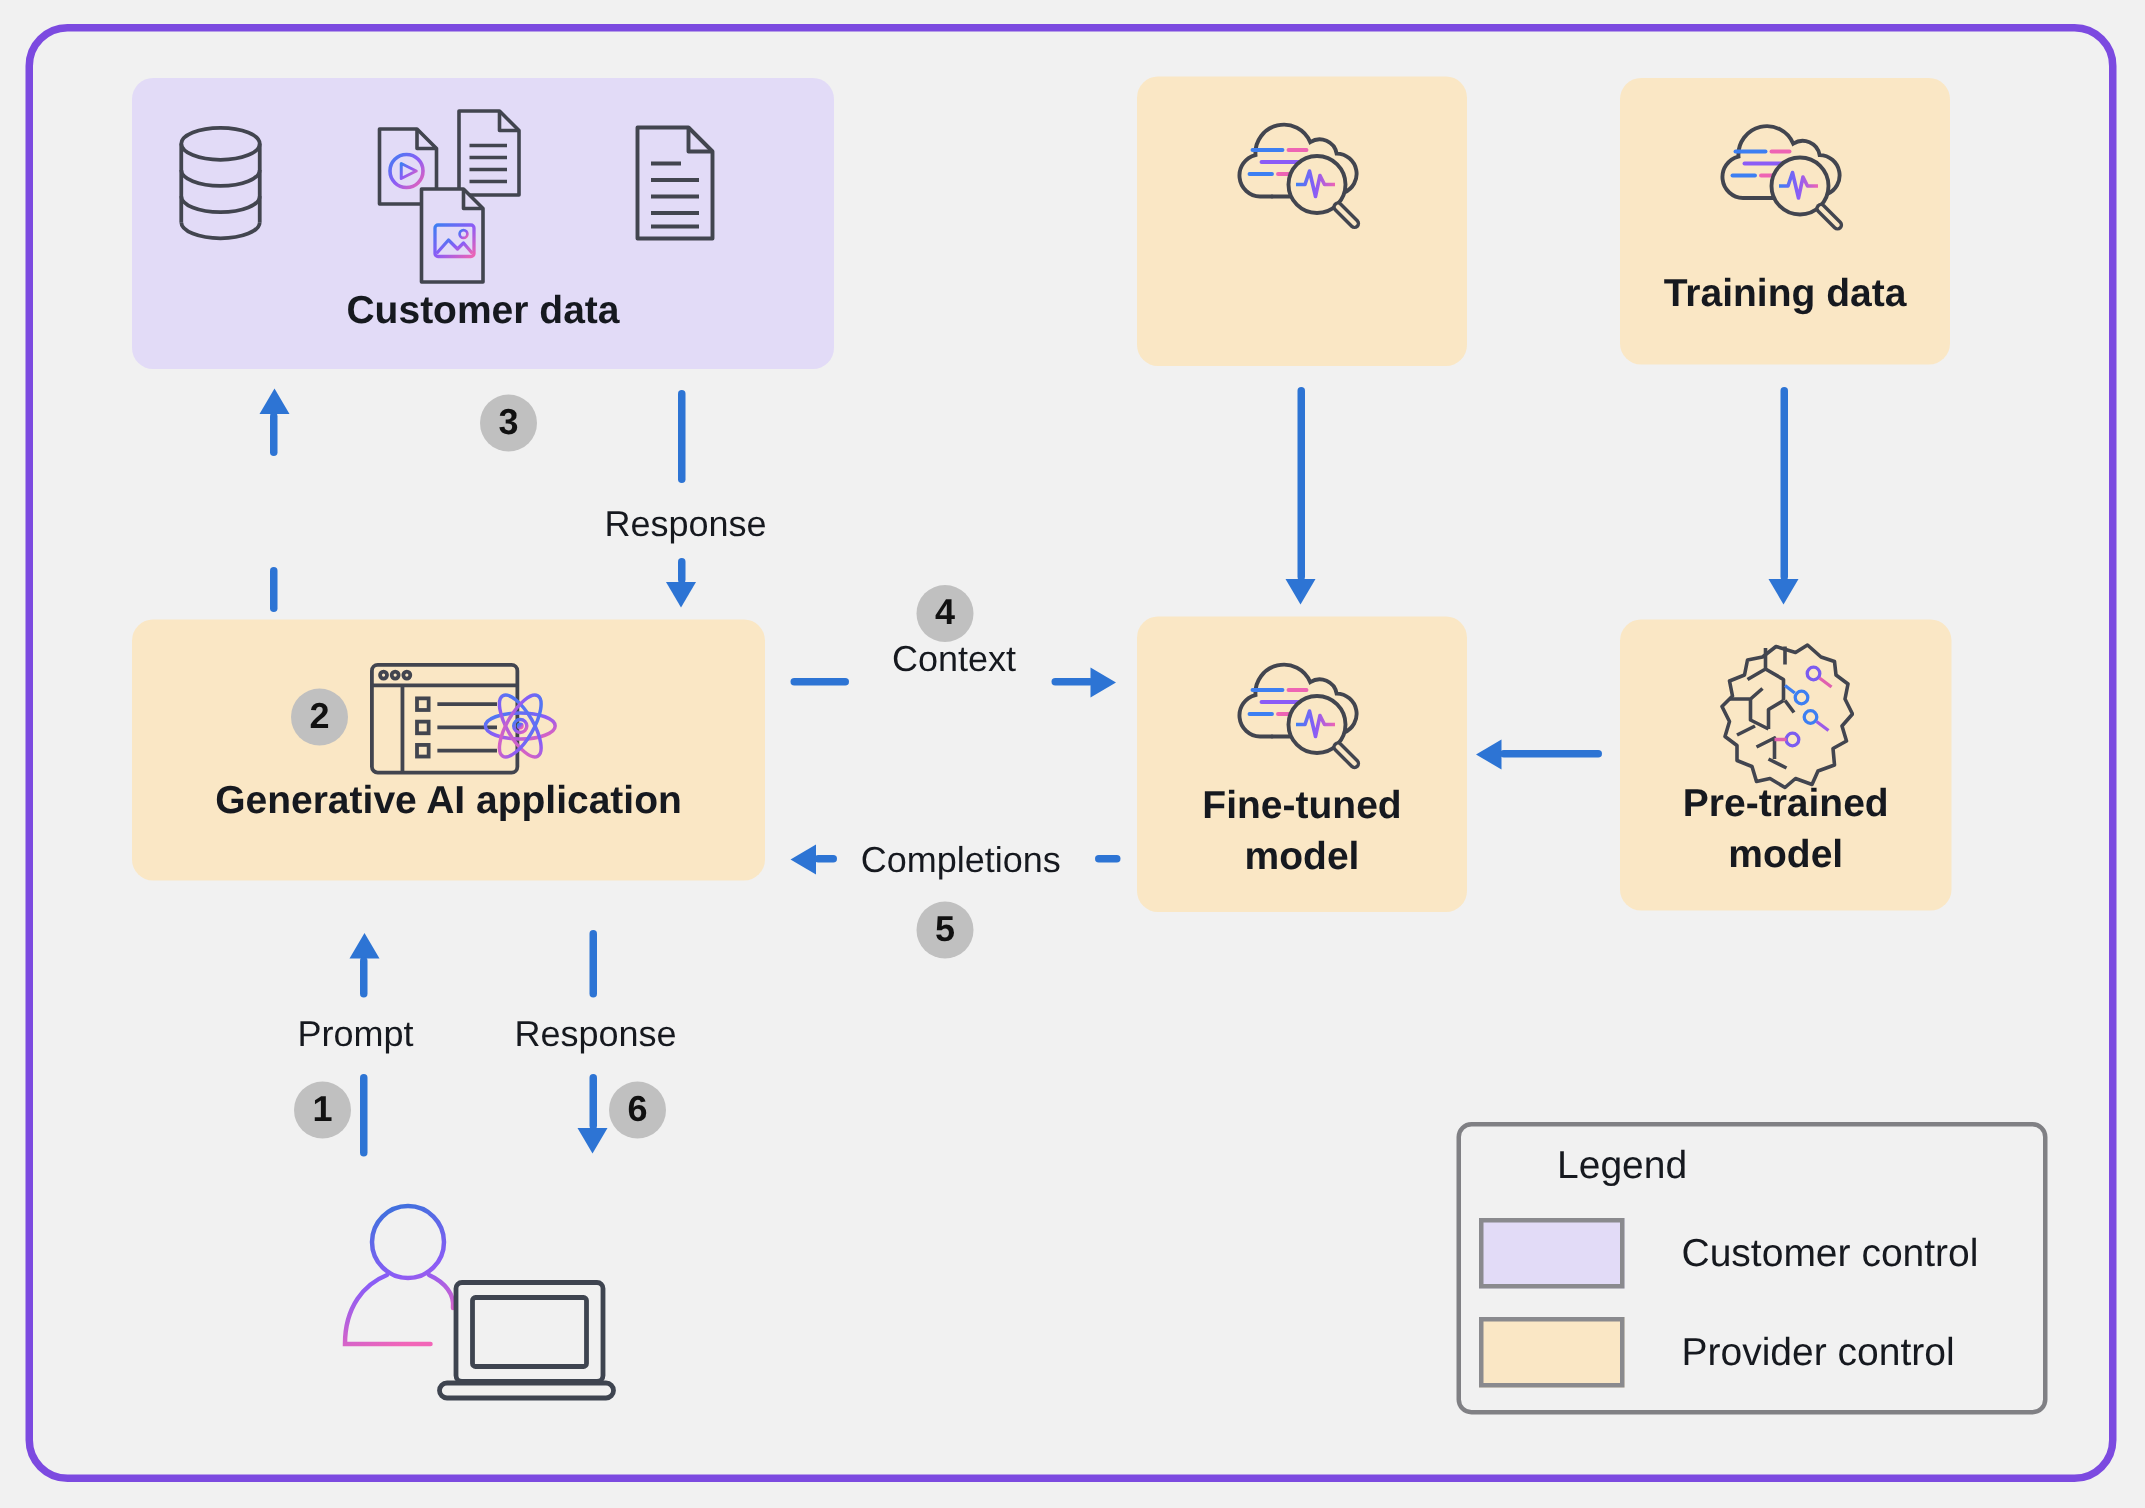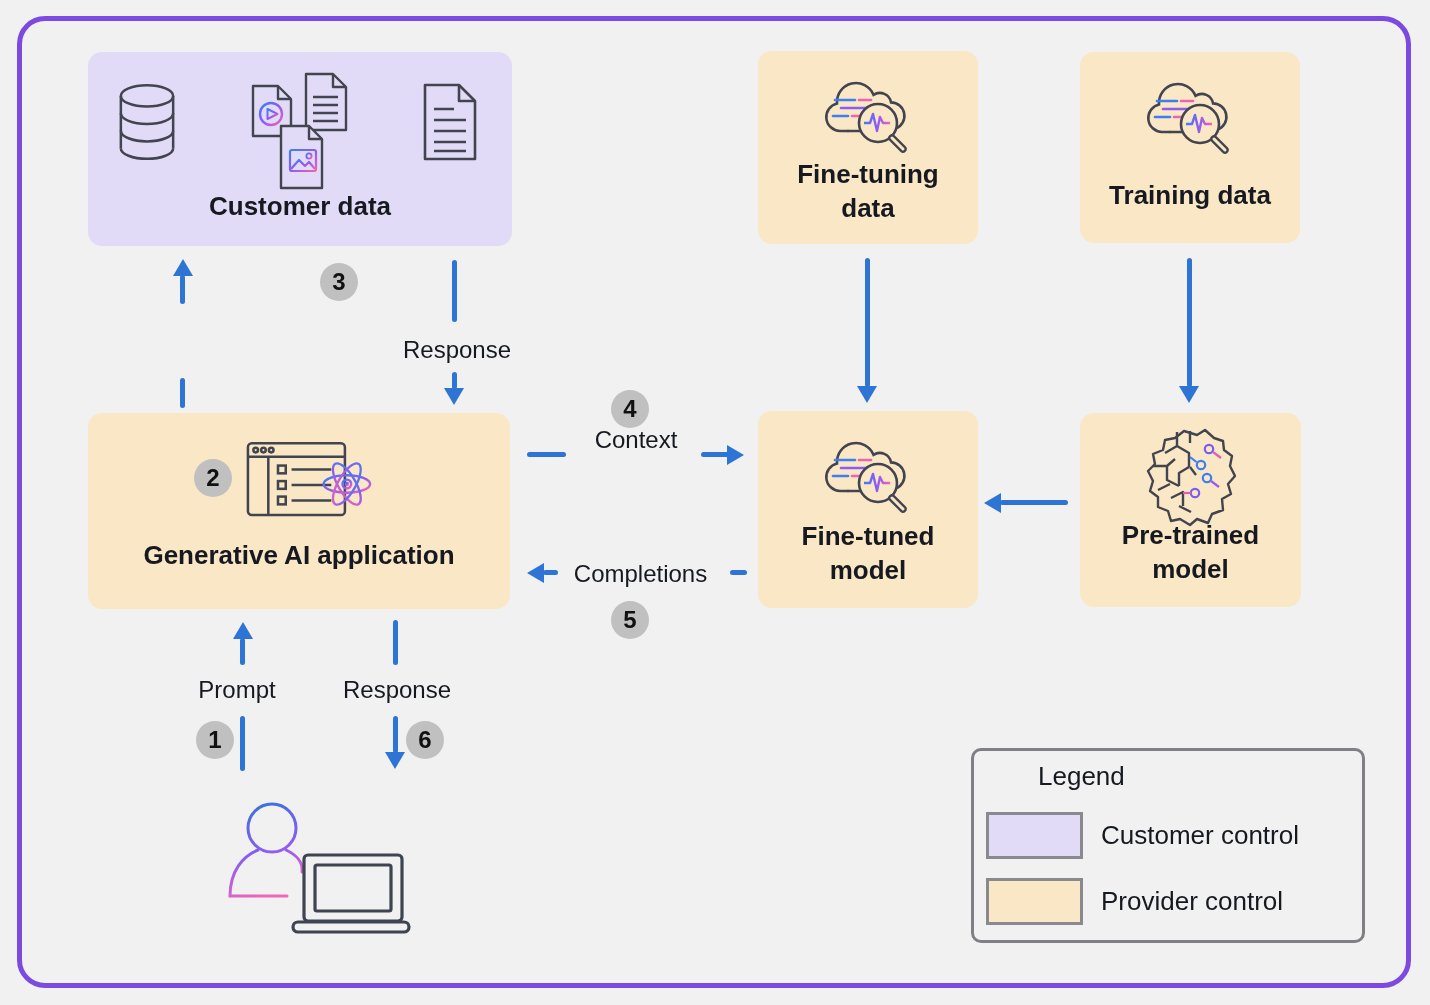--- a/index.html
+++ b/index.html
@@ -9,27 +9,27 @@
   .frame { position:absolute; left:17px; top:16px; width:1394px; height:972px;
            border:5px solid #7c4ae0; border-radius:28px; }
 
   
   .node { position:absolute; border-radius:14px; }
   .node-label { position:absolute; left:0; right:0; text-align:center;
                 font-size:26px; font-weight:600; line-height:1.3; color:#16191f; }
   .customer-bg { background:#e2dbf7; }
   .provider-bg { background:#fae7c5; }
 
-  .n-customer   { left:88px;  top:52px;  width:424px; height:194px; }
+  .n-customer   { left:88px;  top:52px;  width:468px; height:194px; }
   .n-customer .node-label { bottom:22px; }
   .n-ftdata     { left:758px; top:51px;  width:220px; height:193px; }
   .n-ftdata .node-label { bottom:18px; left:30px; right:30px; }
   .n-trdata     { left:1080px; top:52px; width:220px; height:191px; }
   .n-trdata .node-label { bottom:30px; }
-  .n-genai      { left:88px;  top:413px; width:422px; height:196px; }
+  .n-genai      { left:88px;  top:413px; width:422px; height:174px; }
   .n-genai .node-label { bottom:36px; }
   .n-ftmodel    { left:758px; top:411px; width:220px; height:197px; }
   .n-ftmodel .node-label { bottom:20px; left:35px; right:35px;margin-top:32px; }
   .n-ptmodel    { left:1080px; top:413px; width:221px; height:194px; }
   .n-ptmodel .node-label { bottom:20px; left:35px; right:35px; }
 
   .ic { position:absolute; }
   .ic-db    { left:28px;  top:30px; }
   .ic-media { left:162px; top:20px; }
   .ic-doc   { left:334px; top:30px; }
@@ -102,21 +102,21 @@
   .b6 { left:406px; top:721px; }
 
   
   .legend { position:absolute; left:971px; top:748px; width:394px; height:195px;
             border:3px solid #808084; border-radius:10px; background:#f1f1f1; }
   .legend-title { position:absolute; left:16px; top:10px; font-size:26px; font-weight:500;margin-left:48px; }
   .legend-row { position:absolute; left:12px; display:flex; align-items:center; }
   .legend-row.r1 { top:61px; }
   .legend-row.r2 { top:127px; }
   .swatch { width:97px; height:47px; border:3px solid #8a8a8e; }
-  .legend-label { margin-left:18px; font-size:26px; font-weight:500; white-space:nowrap; }
+  .legend-label { margin-left:38px; font-size:26px; font-weight:500; white-space:nowrap; }
 
   
   .user { position:absolute; left:225px; top:798px; }
 </style>
 </head>
 <body>
 
 <div class="canvas">
 
   <svg width="0" height="0" style="position:absolute">
@@ -183,21 +183,20 @@
           <line x1="39" y1="33" x2="51" y2="33" stroke="#ee64b4"></line>
         <line x1="21" y1="41" x2="47" y2="41" stroke="#8b5cf6"></line>
         <line x1="13" y1="49" x2="28" y2="49" stroke="#3d7ff2"></line>
           <line x1="32" y1="49" x2="45" y2="49" stroke="#ee64b4"></line>
       </g>
       <circle cx="58" cy="56" r="19" fill="#fae7c5" stroke="#42454f" stroke-width="2.6"></circle>
       <path d="M44,56 h6 l3,-9 l4,17 l3,-14 l3,6 h7" fill="none" stroke="url(#gwave)" stroke-width="2.4" stroke-linejoin="round"></path>
       <line x1="72" y1="71" x2="83" y2="82" stroke="#42454f" stroke-width="7.5" stroke-linecap="round"></line>
       <line x1="72" y1="71" x2="83" y2="82" stroke="#fae7c5" stroke-width="3" stroke-linecap="round"></line>
     </svg>
-    <div class="node-label">Fine-tuning data</div>
   </div>
 
   <div class="node provider-bg n-trdata">
     <svg class="ic ic-cloud" width="96" height="94" viewBox="0 0 96 94">
       <path d="M28,64 h-8 a14,14 0 0 1 -3,-27.6 a19,19 0 0 1 36.5,-8.6 a11.5,11.5 0 0 1 17.6,7.6 a13.5,13.5 0 0 1 4.9,26" fill="none" stroke="#42454f" stroke-width="2.6" stroke-linecap="round"></path>
       <path d="M28,64 h18" fill="none" stroke="#42454f" stroke-width="2.6" stroke-linecap="round"></path>
       <g stroke-width="2.6" stroke-linecap="round">
         <line x1="15" y1="33" x2="35" y2="33" stroke="#3d7ff2"></line>
           <line x1="39" y1="33" x2="51" y2="33" stroke="#ee64b4"></line>
         <line x1="21" y1="41" x2="47" y2="41" stroke="#8b5cf6"></line>

